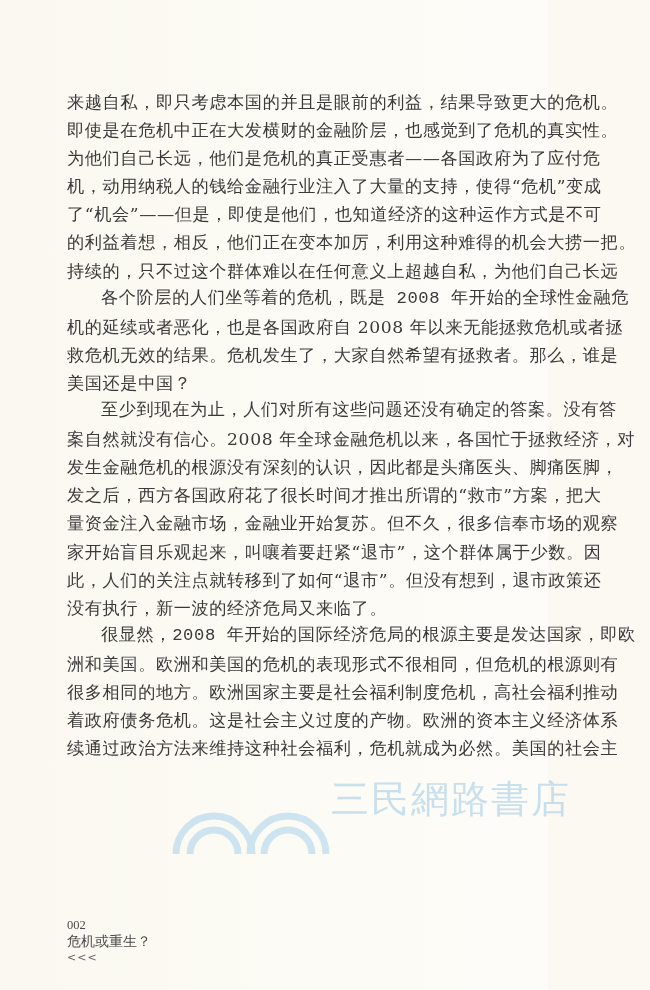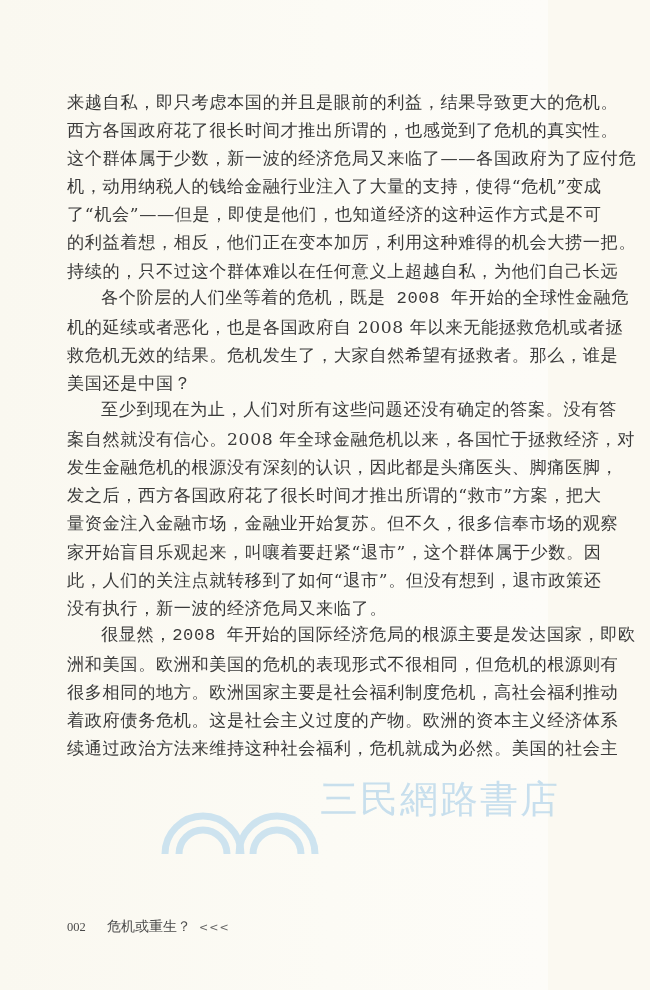--- a/index.html
+++ b/index.html
@@ -19,44 +19,44 @@
   }
   .line {
     height:28.1px; line-height:28.1px;
     font-size:17.2px; white-space:nowrap;
     letter-spacing:0.6px;
   }
   .line.indent { padding-left:34px;font-family:Liberation Mono, monospace; }
   .footer {
     position:absolute; left:67px; top:918px;
     font-size:13px; color:#4a4a4a; white-space:nowrap;
-    display:flex; align-items:center;
+    display:flex; align-items:flex-start;flex-direction:column;
   }
   .footer .page-num { font-family:"Liberation Serif", serif; font-size:12.5px; width:40px; }
   .footer .title { font-size:14px; margin-right:8px; }
   .footer .arrows { font-size:11px; letter-spacing:1px; color:#666; }
   .watermark {
-    position:absolute; left:170px; top:782px; width:360px; height:70px;
+    position:absolute; left:181px; top:782px; width:360px; height:70px;
     pointer-events:none; opacity:0.55;
   }
   .watermark .wm-text {
     position:absolute; left:150px; top:-8px;
     font-size:38px; color:#9ec9e6; letter-spacing:2px;
     font-family:"DejaVu Sans", sans-serif; white-space:nowrap;
   }
 </style>
 </head>
 <body>
 
 <div class="page">
 
   <div class="text-block">
     <div class="line">来越自私，即只考虑本国的并且是眼前的利益，结果导致更大的危机。</div>
-    <div class="line">西方各国政府花了很长时间才推出所谓的，也感觉到了危机的真实性。</div>
-    <div class="line">这个群体属于少数，新一波的经济危局又来临了——各国政府为了应付危</div>
+    <div class="line">即使是在危机中正在大发横财的金融阶层，也感觉到了危机的真实性。</div>
+    <div class="line">为他们自己长远，他们是危机的真正受惠者——各国政府为了应付危</div>
     <div class="line">机，动用纳税人的钱给金融行业注入了大量的支持，使得“危机”变成</div>
     <div class="line">了“机会”——但是，即使是他们，也知道经济的这种运作方式是不可</div>
     <div class="line">的利益着想，相反，他们正在变本加厉，利用这种难得的机会大捞一把。</div>
     <div class="line">持续的，只不过这个群体难以在任何意义上超越自私，为他们自己长远</div>
     <div class="line indent">各个阶层的人们坐等着的危机，既是 2008 年开始的全球性金融危</div>
     <div class="line">机的延续或者恶化，也是各国政府自 2008 年以来无能拯救危机或者拯</div>
     <div class="line">救危机无效的结果。危机发生了，大家自然希望有拯救者。那么，谁是</div>
     <div class="line">美国还是中国？</div>
     <div class="line indent">至少到现在为止，人们对所有这些问题还没有确定的答案。没有答</div>
     <div class="line">案自然就没有信心。2008 年全球金融危机以来，各国忙于拯救经济，对</div>

